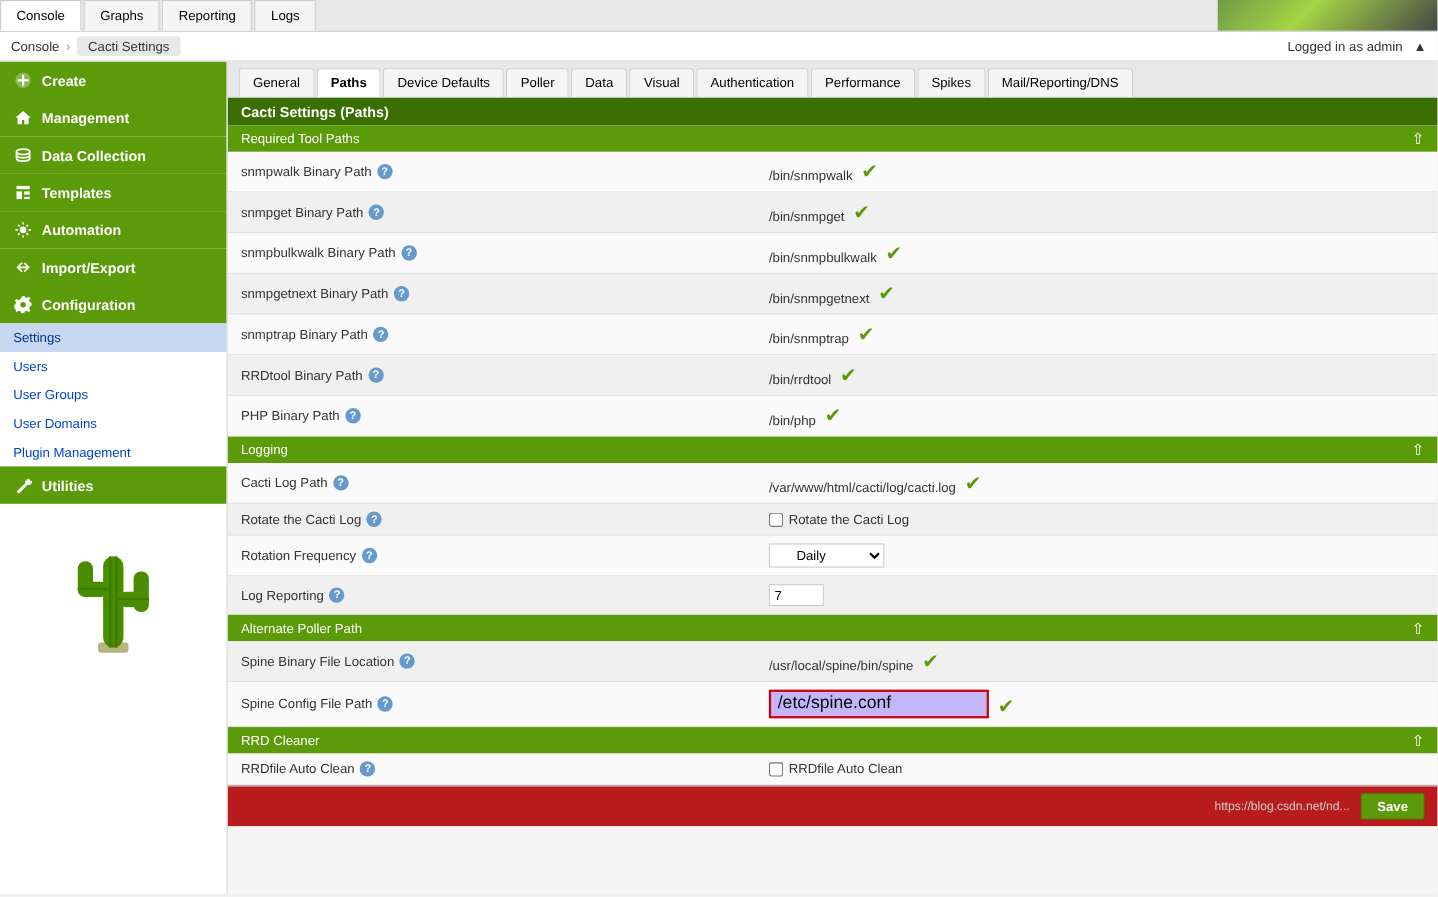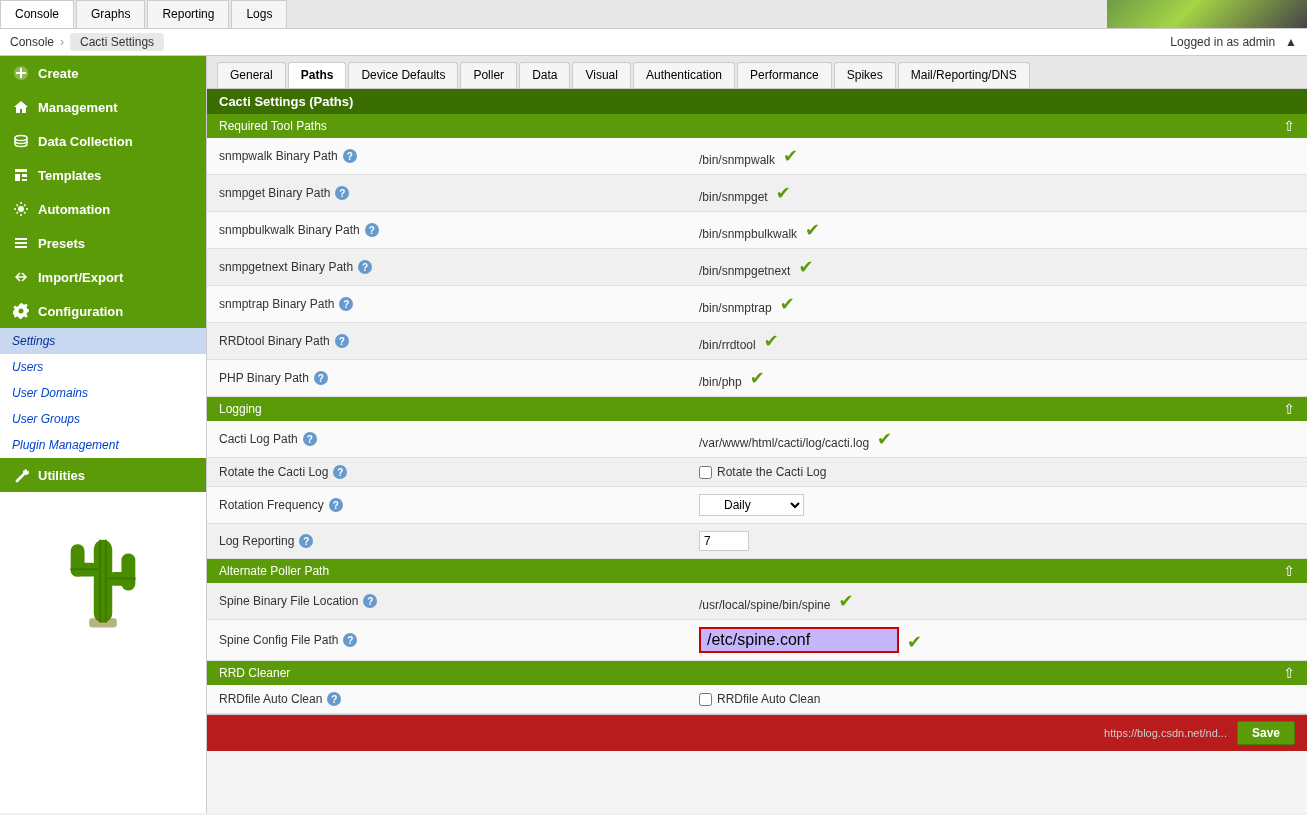--- a/index.html
+++ b/index.html
@@ -19,21 +19,21 @@
     .user-info { font-size: 12px; color: #333; display: flex; align-items: center; gap: 10px; }
 
     
     .main-layout { display: flex; height: calc(100vh - 58px); }
 
     
     .sidebar { width: 207px; background: #fff; border-right: 1px solid #ccc; flex-shrink: 0; overflow-y: auto; }
     .sidebar-item { display: flex; align-items: center; gap: 8px; padding: 8px 12px; cursor: pointer; color: #fff; font-weight: bold; font-size: 13px; }
     .sidebar-item.green { background: #5b9a08; }
     .sidebar-item-icon { width: 18px; height: 18px; display: flex; align-items: center; justify-content: center; flex-shrink: 0; }
-    .sidebar-plain { padding: 6px 12px; color: #0044cc; cursor: pointer; font-size: 12px; font-style: italic; }
+    .sidebar-plain { padding: 6px 12px; color: #0044cc; cursor: pointer; font-size: 12px; }
     .sidebar-plain.active { background: #c8d8f0; color: #003399; }
     .cactus-container { padding: 20px; display: flex; justify-content: center; }
 
     
     .content { flex: 1; overflow-y: auto; background: #f4f4f4; }
 
     
     .settings-tabs { background: #e8e8e8; border-bottom: 1px solid #ccc; padding: 6px 10px 0; display: flex; flex-wrap: wrap; gap: 2px; }
     .settings-tab { padding: 5px 12px; border: 1px solid #ccc; border-bottom: none; cursor: pointer; background: #f5f5f5; font-size: 12px; border-radius: 3px 3px 0 0; }
     .settings-tab.active { background: #fff; border-bottom: 1px solid #fff; font-weight: bold; }
@@ -145,30 +145,20 @@
     <div class="sidebar-item green">
       <span class="sidebar-item-icon">
         <svg width="16" height="16" viewBox="0 0 16 16">
             <circle cx="8" cy="8" r="3" fill="white"></circle>
             <path d="M8 1v2M8 13v2M1 8h2M13 8h2M3.5 3.5l1.4 1.4M11.1 11.1l1.4 1.4M3.5 12.5l1.4-1.4M11.1 4.9l1.4-1.4" stroke="white" stroke-width="1.5"></path>
           </svg>
       </span>
       <span>Automation</span>
     </div>
 
-    <div class="sidebar-item green">
-      <span class="sidebar-item-icon">
-        <svg width="16" height="16" viewBox="0 0 16 16">
-            <rect x="2" y="3" width="12" height="2" fill="white"></rect>
-            <rect x="2" y="7" width="12" height="2" fill="white"></rect>
-            <rect x="2" y="11" width="12" height="2" fill="white"></rect>
-          </svg>
-      </span>
-      <span>Presets</span>
-    </div>
 
     <div class="sidebar-item green">
       <span class="sidebar-item-icon">
         <svg width="16" height="16" viewBox="0 0 16 16">
             <path d="M3 8h10M9 4l4 4-4 4M7 4L3 8l4 4" stroke="white" stroke-width="1.5" fill="none"></path>
           </svg>
       </span>
       <span>Import/Export</span>
     </div>
 
@@ -177,22 +167,22 @@
         <svg width="16" height="16" viewBox="0 0 16 16">
             <path d="M6.3 1.5l-.9 1.8-2 .5-1.3-1.3-1.8 1.8 1.3 1.3-.5 2-1.8.9v2.5l1.8.9.5 2L.3 13l1.8 1.8 1.3-1.3 2 .5.9 1.8h2.5l.9-1.8 2-.5 1.3 1.3 1.8-1.8-1.3-1.3.5-2 1.8-.9V6.5l-1.8-.9-.5-2L14.8 2.3 13 .5l-1.3 1.3-2-.5-.9-1.8z" fill="white"></path>
             <circle cx="8" cy="8" r="2.5" fill="#5b9a08"></circle>
           </svg>
       </span>
       <span>Configuration</span>
     </div>
 
     <div class="sidebar-plain active">Settings</div>
     <div class="sidebar-plain">Users</div>
+    <div class="sidebar-plain">User Groups</div>
     <div class="sidebar-plain">User Domains</div>
-    <div class="sidebar-plain">User Groups</div>
     <div class="sidebar-plain">Plugin Management</div>
 
     <div class="sidebar-item green">
       <span class="sidebar-item-icon">
         <svg width="16" height="16" viewBox="0 0 16 16">
             <path d="M13 2c-1.5 0-3 1.2-3 3 0 .4.1.8.2 1.1L3 13c-.6.6-.6 1.4 0 2s1.4.6 2 0l7.1-7.3c.3.1.6.2 1 .2 1.8 0 3-1.5 3-3 0-.4-.1-.8-.2-1.1L14 5c.6-.6.6-1.4 0-2s-1.4-.6-2 0l-1 1c-.3-.1-.7-.2-1-.2z" fill="white"></path>
           </svg>
       </span>
       <span>Utilities</span>
     </div>

